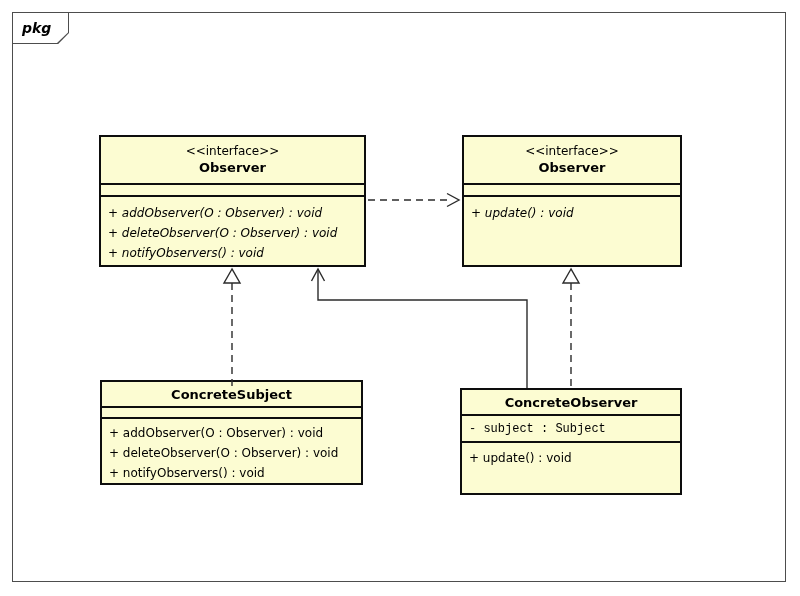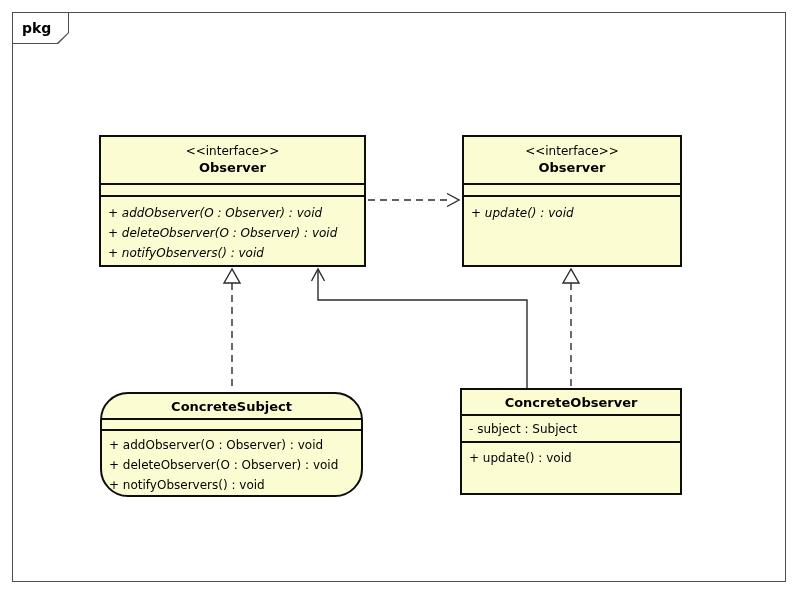--- a/index.html
+++ b/index.html
@@ -15,42 +15,42 @@
   }
   .pkg-tab-outer {
     position: absolute; left: 12px; top: 12px; width: 57px; height: 32px;
     background: #4d4d4d;
     clip-path: polygon(0 0, 100% 0, 100% 66%, 81% 100%, 0 100%);
   }
   .pkg-tab-inner {
     position: absolute; left: 1px; top: 1px; width: 55px; height: 30px;
     background: #ffffff;
     clip-path: polygon(0 0, 100% 0, 100% 65%, 80% 100%, 0 100%);
-    display: flex; align-items: center;
+    display: flex; align-items: center; font-style: italic;
   }
   .pkg-tab-label {
     font-weight: bold; font-size: 14px; padding-left: 9px; letter-spacing: 0px;
   }
   
   .uml-class {
     position: absolute; box-sizing: border-box;
     background: #fcfcd2; border: 2px solid #0d0d0d;
     display: flex; flex-direction: column;
   }
   .uml-header {
     box-sizing: border-box; flex: 0 0 auto;
     display: flex; flex-direction: column; align-items: center; justify-content: center;
     text-align: center;
   }
   .uml-stereotype { font-size: 12px; line-height: 15px; }
   .uml-classname { font-size: 13px; font-weight: bold; line-height: 17px; }
   .uml-attrs {
     box-sizing: border-box; flex: 0 0 auto;
     border-top: 2px solid #0d0d0d;
-    padding: 2px 7px 0 7px; font-size: 12px;
+    padding: 2px 7px 0 7px; font-size: 12px; font-family: Liberation Mono, monospace;
   }
   .uml-methods {
     box-sizing: border-box; flex: 1 1 auto;
     border-top: 2px solid #0d0d0d;
     padding: 6px 0 0 7px; font-size: 12px;
   }
   .uml-methods .m, .uml-attrs .a { line-height: 20px; white-space: nowrap; }
   .it { font-style: italic; }
   
   .connectors {
@@ -85,21 +85,21 @@
   <div class="uml-header" style="height:46px;">
     <div class="uml-stereotype">&lt;&lt;interface&gt;&gt;</div>
     <div class="uml-classname">Observer</div>
   </div>
   <div class="uml-attrs" style="height:12px; padding:0;"></div>
   <div class="uml-methods">
     <div class="m it">+ update() : void</div>
   </div>
 </div>
 
-<div class="uml-class" style="left:100px; top:392px; width:263px; height:105px;border-radius:28px;">
+<div class="uml-class" style="left:100px; top:380px; width:263px; height:105px;">
   <div class="uml-header" style="height:24px;">
     <div class="uml-classname">ConcreteSubject</div>
   </div>
   <div class="uml-attrs" style="height:11px; padding:0;"></div>
   <div class="uml-methods" style="padding-top:4px;">
     <div class="m">+ addObserver(O : Observer) : void</div>
     <div class="m">+ deleteObserver(O : Observer) : void</div>
     <div class="m">+ notifyObservers() : void</div>
   </div>
 </div>

